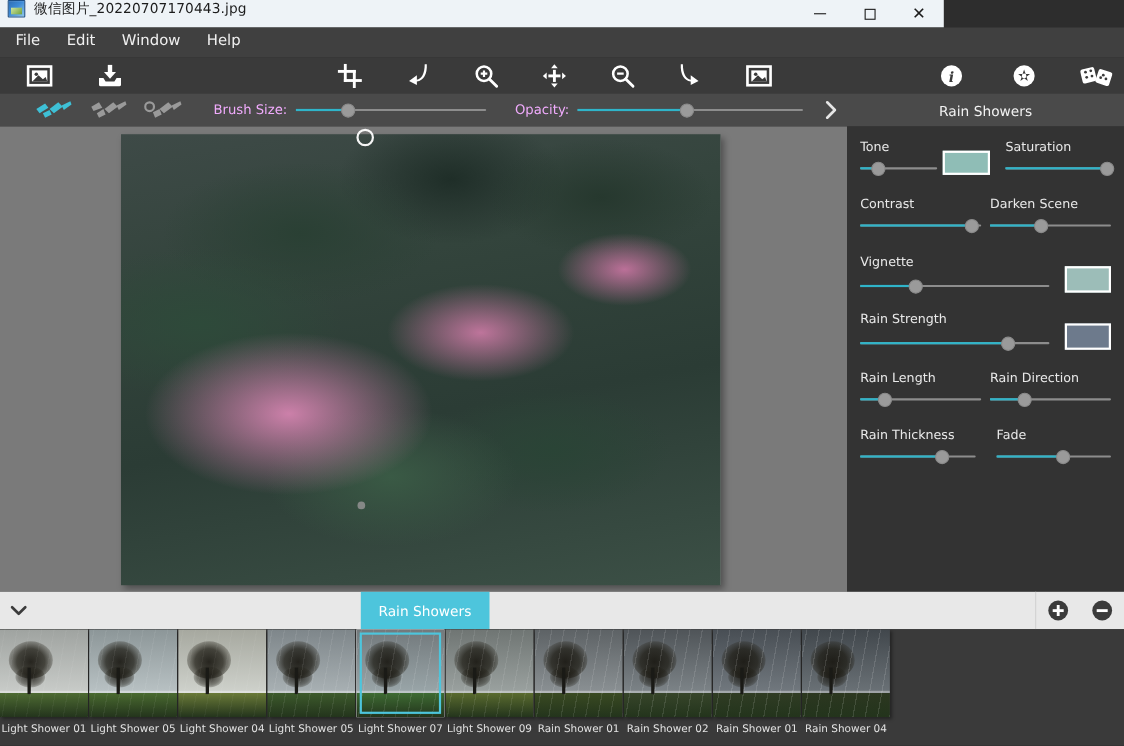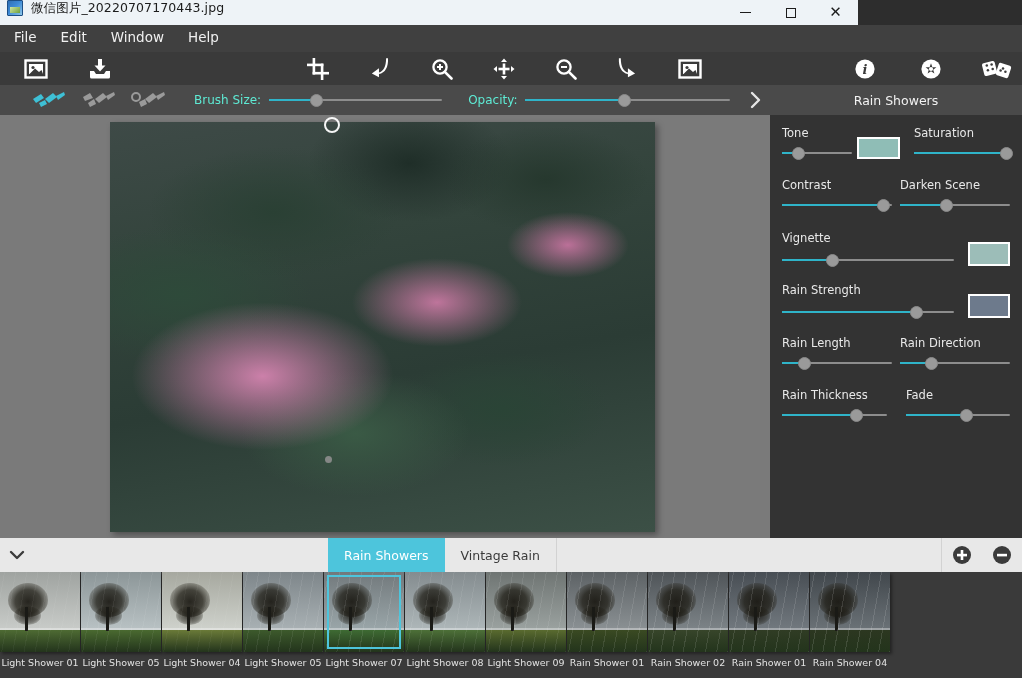--- a/index.html
+++ b/index.html
@@ -56,21 +56,21 @@
   .tb-gap-a { width: 174px; }
   .tb-gap-b { width: 131px; }
 
   
   .optbar {
     position: absolute; left: 0; top: 85px; width: 770px; height: 30px;
     background: #4a4a4a; display: flex; align-items: center;
   }
   .brush-tools { display:flex; align-items:center; margin-left: 30px; gap: 12px; }
   .brush-ico { width: 38px; height: 22px; display:flex; align-items:center; justify-content:center;}
-  .slider-label { color:#5eead4; font-size: 12px; margin-left: 26px; margin-right: 8px; white-space: nowrap;}
+  .slider-label { color:#f0abfc; font-size: 12px; margin-left: 26px; margin-right: 8px; white-space: nowrap;}
   .hslider { position: relative; height: 14px; display:flex; align-items:center; }
   .hslider .track { height: 2px; width: 100%; background: #8d8d8d; border-radius:1px; }
   .hslider .fill { position:absolute; left:0; top:6px; height:2px; background:#2fb4c9; }
   .hslider .knob {
     position:absolute; top:1px; width:13px; height:13px; border-radius:50%;
     background:#9a9a9a; border:1px solid #8a8a8a; transform: translateX(-6px);
   }
   .chev-btn { width:30px; height:30px; display:flex;align-items:center;justify-content:center;color:#e6e6e6; margin-left: 12px;}
   .panel-header {
     position:absolute; left:770px; top:85px; width:252px; height:30px;
@@ -466,21 +466,20 @@
   </div>
 
   <div class="tabstrip">
     <div class="collapse-btn">
       <svg width="16" height="10" viewBox="0 0 16 10">
         <polyline points="2,2 8,8 14,2" fill="none" stroke="#3b3b3b" stroke-width="2.4" stroke-linecap="round" stroke-linejoin="round"></polyline>
       </svg>
     </div>
     <div class="tab-spacer-l"></div>
     <div class="tab active">Rain Showers</div>
-    <div class="tab">Vintage Rain</div>
     <div class="tab-fill"></div>
     <div class="round-btn">
       <svg width="20" height="20" viewBox="0 0 20 20">
         <circle cx="10" cy="10" r="9" fill="#3b3b3b"></circle>
         <rect x="5" y="8.8" width="10" height="2.6" fill="#fff"></rect>
         <rect x="8.7" y="5" width="2.6" height="10" fill="#fff"></rect>
       </svg>
     </div>
     <div class="round-btn">
       <svg width="20" height="20" viewBox="0 0 20 20">
@@ -558,34 +557,20 @@
             <div class="trunk"></div>
           </div>
           <div class="thumb-rain" style="opacity:0.55"></div>
           <div class="inner-ring"></div>
         </div>
         <div class="thumb-label">Light Shower 07</div>
       </div>
       <div class="thumb">
         <div class="img">
           <div class="tree-scene">
-            <div class="sky" style="background:linear-gradient(180deg,#848c8f,#aeb7b9)"></div>
-            <div class="ground" style="background:linear-gradient(180deg,#4d7038, #23341c)"></div>
-            <div class="horizon"></div>
-            <div class="crown"></div>
-            <div class="crown2"></div>
-            <div class="trunk"></div>
-          </div>
-          <div class="thumb-rain" style="opacity:0.42"></div>
-        </div>
-        <div class="thumb-label">Light Shower 08</div>
-      </div>
-      <div class="thumb">
-        <div class="img">
-          <div class="tree-scene">
             <div class="sky" style="background:linear-gradient(180deg,#6f7573,#9ba2a0)"></div>
             <div class="ground" style="background:linear-gradient(180deg,#5a6b2f, #23341c)"></div>
             <div class="horizon"></div>
             <div class="crown"></div>
             <div class="crown2"></div>
             <div class="trunk"></div>
           </div>
           <div class="thumb-rain" style="opacity:0.5"></div>
         </div>
         <div class="thumb-label">Light Shower 09</div>

